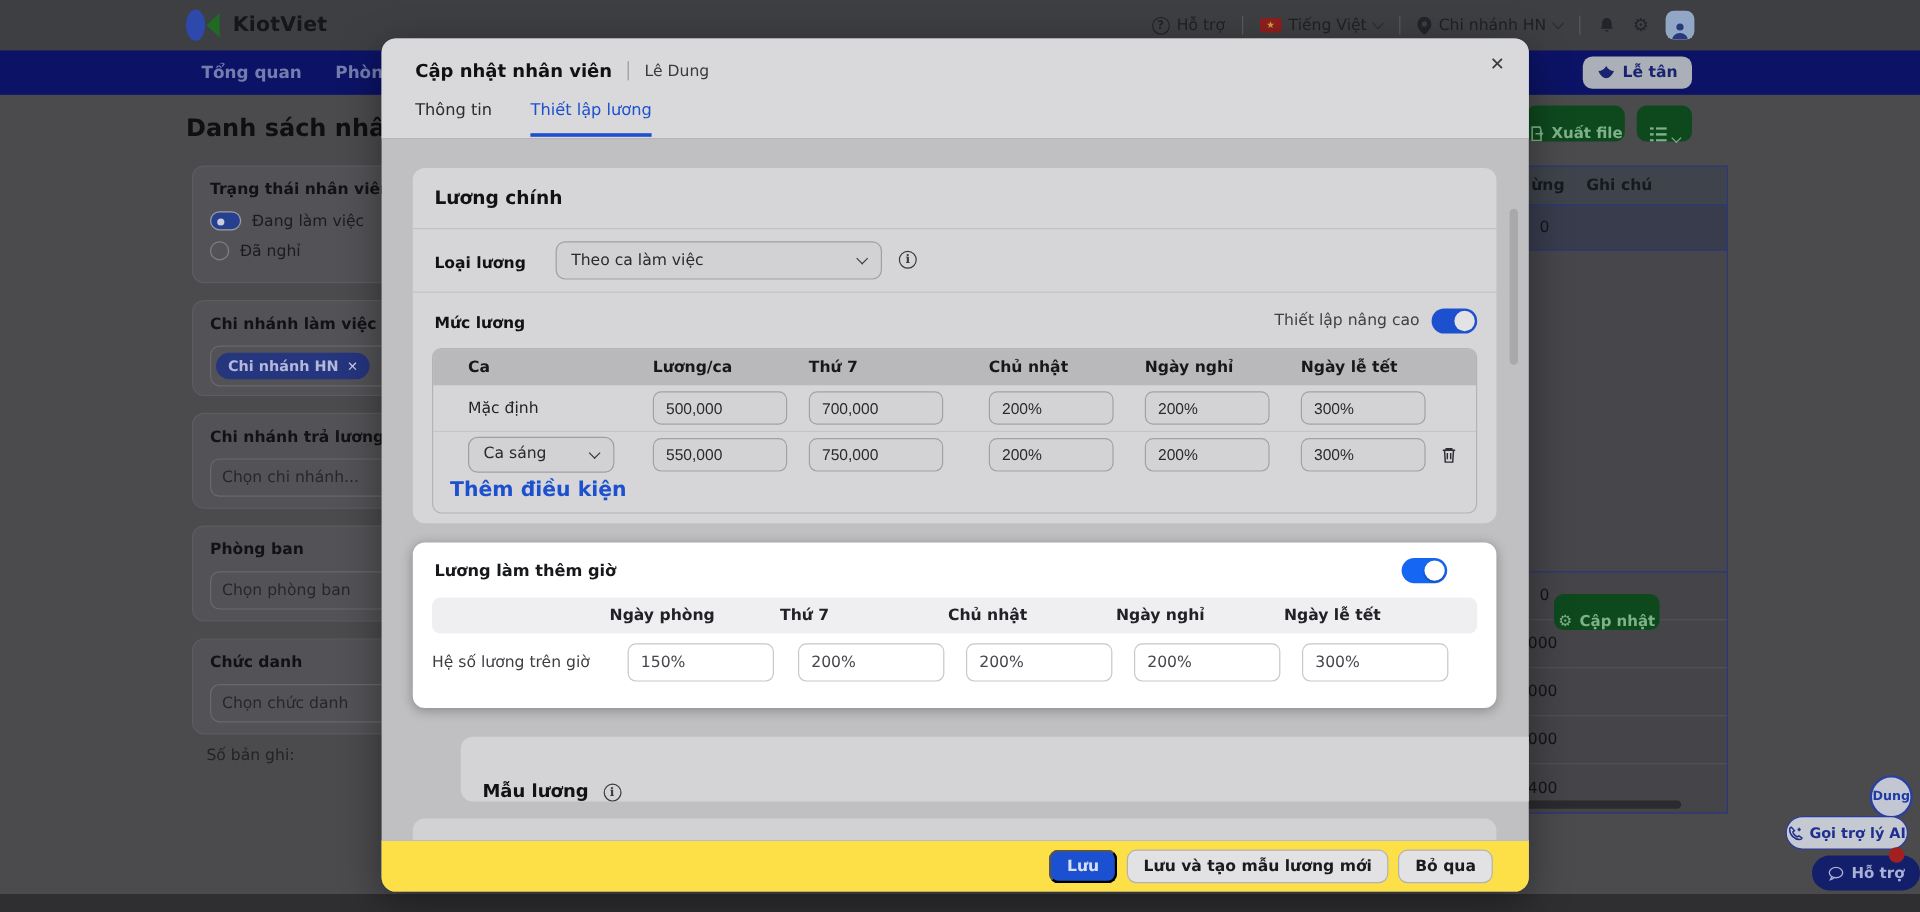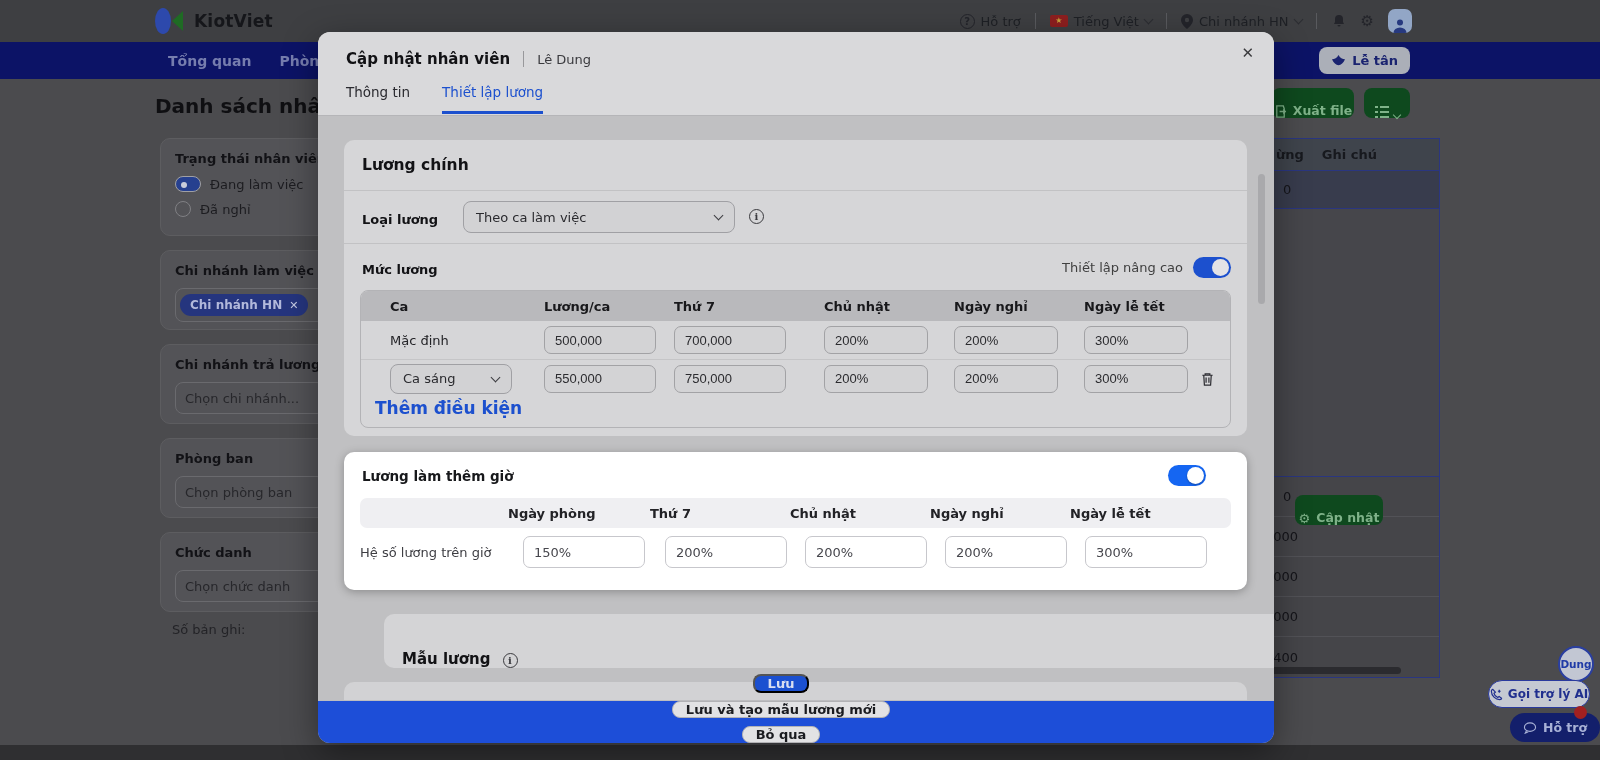--- a/index.html
+++ b/index.html
@@ -114,21 +114,21 @@
   .tblH-head > div:first-child { padding-left:0; }
   .tblH-row { height:48px; }
   .rowH-label { color:#3E3E43; font-size:13px; }
   .inH { width:122px; height:32px; background:#fff; border:1px solid #C7C7CC; border-radius:7px; color:#47474D; font-size:13px; padding:0 10px; font-family:inherit; }
 
   .cardB { position:absolute; left:26px; top:498px; width:903px; height:54px; background:#D4D4D6; border-radius:10px; display:flex; align-items:flex-end; padding-left:18px; gap:12px;margin-left:40px; }
   .cardB .lbl { font-size:15px; font-weight:bold; color:#121215; }
   .sel-tpl { width:214px; height:30px; background:#D0D0D3; border-color:#98989C; }
   .cardC { position:absolute; left:26px; top:566px; width:903px; height:24px; background:#D2D2D4; border-radius:10px 10px 0 0; }
 
-  .m-footer { position:absolute; left:0; right:0; bottom:0; height:43px; background:#1d4ed8; border-top:1px solid #BDBDC0; border-radius:0 0 12px 12px; display:flex; align-items:center; justify-content:flex-end; gap:8px; padding-right:30px;flex-direction:column; }
+  .m-footer { position:absolute; left:0; right:0; bottom:0; height:43px; background:#fde047; border-top:1px solid #BDBDC0; border-radius:0 0 12px 12px; display:flex; align-items:center; justify-content:flex-end; gap:8px; padding-right:30px; }
   .btn { height:28px; border-radius:8px; font-size:13px; font-weight:bold; display:flex; align-items:center; padding:0 13px; font-family:inherit; }
   .btn-primary { background:#1B50D0; color:#D9DEF0; }
   .btn-plain { background:#E2E2E4; border:1px solid #B2B2B5; color:#1A1B1F; }
 
   .trash { display:inline-flex; }
   svg { display:block; }
 </style>
 </head>
 <body>
 

